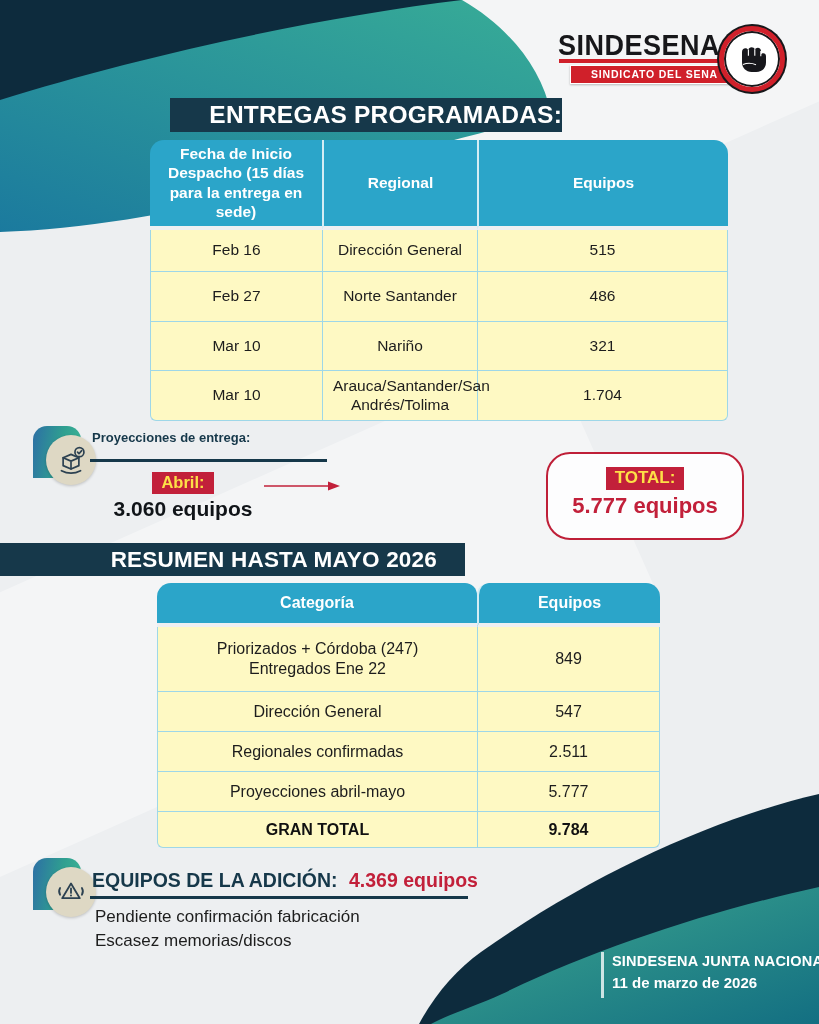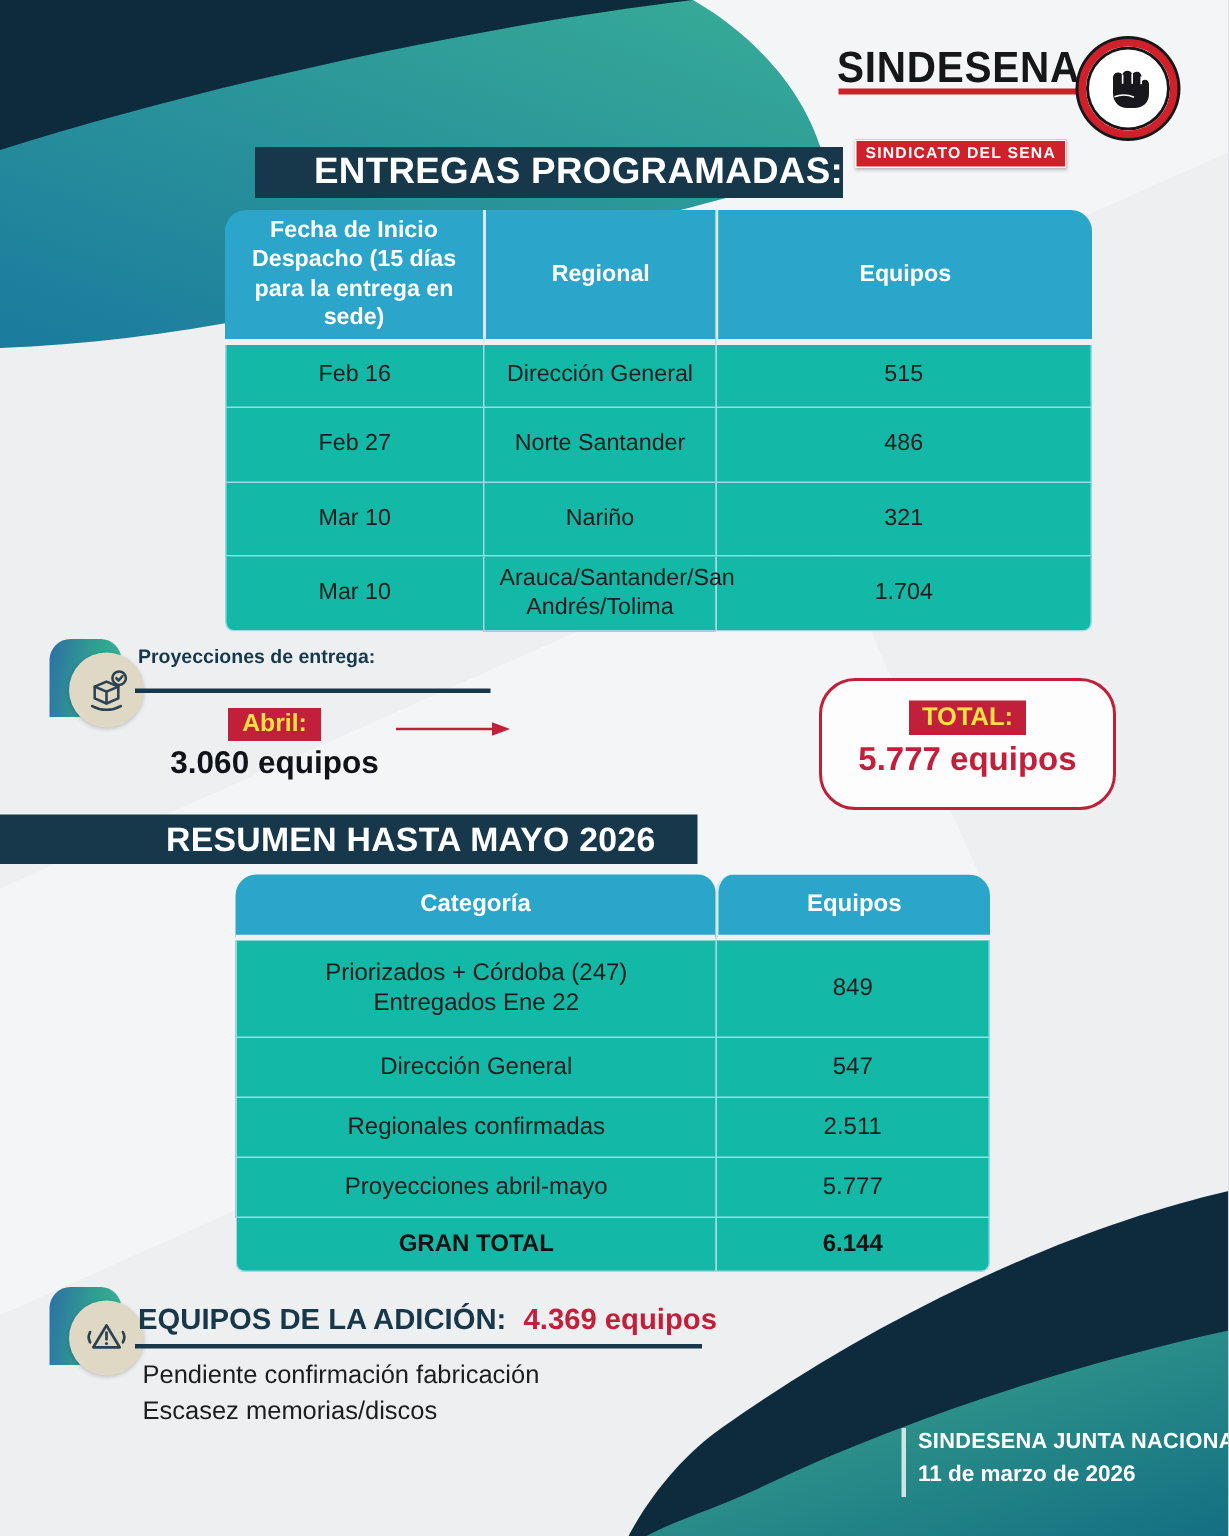--- a/index.html
+++ b/index.html
@@ -14,35 +14,35 @@
   .sheen.s1{left:180px;top:-160px;width:900px;height:330px;}
   .sheen.s2{left:-260px;top:520px;width:900px;height:260px;}
   .decor{position:absolute;z-index:1;pointer-events:none;}
   .decor.tl{left:0;top:0;}
   .decor.br{right:0;bottom:0;}
 
   
   .logo{position:absolute;left:552px;top:22px;width:240px;height:80px;z-index:3;}
   .logo-name{position:absolute;left:6px;top:7px;width:158px;font-size:27px;font-weight:900;letter-spacing:.5px;color:#17171a;transform:scaleY(1.08);transform-origin:top left;white-space:nowrap;}
   .logo-underline{position:absolute;left:7px;top:37px;width:160px;height:4px;background:#d0202a;}
-  .logo-tag{position:absolute;left:18px;top:43px;background:#d0202a;color:#fff;font-size:10.5px;font-weight:700;letter-spacing:.8px;padding:2px 6px 3px;border:1px solid #fff;box-shadow:0 1px 2px rgba(0,0,0,.25);white-space:nowrap;margin-top:28px;}
+  .logo-tag{position:absolute;left:18px;top:43px;background:#d0202a;color:#fff;font-size:10.5px;font-weight:700;letter-spacing:.8px;padding:2px 20px 3px;border:1px solid #fff;box-shadow:0 1px 2px rgba(0,0,0,.25);white-space:nowrap;}
   .logo-circle{position:absolute;left:167px;top:4px;width:56px;height:56px;background:#fff;border:5px solid #d0202a;border-radius:50%;box-shadow:0 0 0 2px #17171a, inset 0 0 0 2px #17171a;display:flex;align-items:center;justify-content:center;}
 
   
   .banner{position:absolute;background:#16384a;color:#fff;font-weight:900;display:flex;align-items:center;z-index:2;}
   .banner.main{left:170px;top:98px;width:392px;height:34px;justify-content:flex-end;font-size:24.5px;letter-spacing:.2px;}
   .banner.resumen{left:0;top:543px;width:465px;height:33px;justify-content:flex-end;padding-right:28px;box-sizing:border-box;font-size:22.5px;letter-spacing:.2px;}
 
   
   .tbl{position:absolute;z-index:2;border-collapse:separate;border-spacing:0;table-layout:fixed;}
   .tbl th{background:#2ba5c9;color:#fff;font-weight:700;vertical-align:middle;text-align:center;padding:4px 8px;border-bottom:4px solid #eef0f2;line-height:1.25;}
   .tbl th + th{border-left:2px solid rgba(255,255,255,.8);}
   .tbl th:first-child{border-top-left-radius:14px;margin-top:25px;}
   .tbl th:last-child{border-top-right-radius:14px;}
-  .tbl td{background:#14b8a6;color:#1d1d1d;text-align:center;vertical-align:middle;padding:3px 10px;border-bottom:1.5px solid #9ed7e8;line-height:1.25;}
+  .tbl td{background:#fef9c3;color:#1d1d1d;text-align:center;vertical-align:middle;padding:3px 10px;border-bottom:1.5px solid #9ed7e8;line-height:1.25;}
   .tbl td + td{border-left:1.5px solid #9ed7e8;}
   .tbl td:first-child{border-left:1.5px solid #9ed7e8;}
   .tbl td:last-child{border-right:1.5px solid #9ed7e8;}
   .tbl tr:last-child td:first-child{border-bottom-left-radius:6px;}
   .tbl tr:last-child td:last-child{border-bottom-right-radius:6px;}
   .tbl-entregas{left:150px;top:140px;width:578px;font-size:15.5px;}
   .tbl-entregas th{height:74px;font-size:15.5px;}
   .tbl-resumen{left:157px;top:583px;width:503px;font-size:16px;}
   .tbl-resumen th{height:32px;font-size:16px;border-top-left-radius:12px;border-top-right-radius:12px;}
   .tbl td.pre{white-space:pre-line;}
@@ -220,21 +220,21 @@
     <tr style="height:40px">
       <td>Regionales confirmadas</td>
       <td>2.511</td>
     </tr>
     <tr style="height:40px">
       <td>Proyecciones abril-mayo</td>
       <td>5.777</td>
     </tr>
     <tr class="total-row" style="height:36px">
       <td>GRAN TOTAL</td>
-      <td>6.144</td>
+      <td>9.784</td>
     </tr>
   </tbody>
     </table>
 
   <div class="chip" style="left:33px;top:858px">
     <div class="bubble"></div>
     <div class="coin">
       <svg width="36" height="36" viewBox="0 0 32 32" fill="none" stroke="#2c4151" stroke-width="1.6" stroke-linecap="round" stroke-linejoin="round">
         <path d="M16 8.5 L23.8 21.5 H8.2 Z"></path>
         <path d="M16 12.8 v4"></path>

